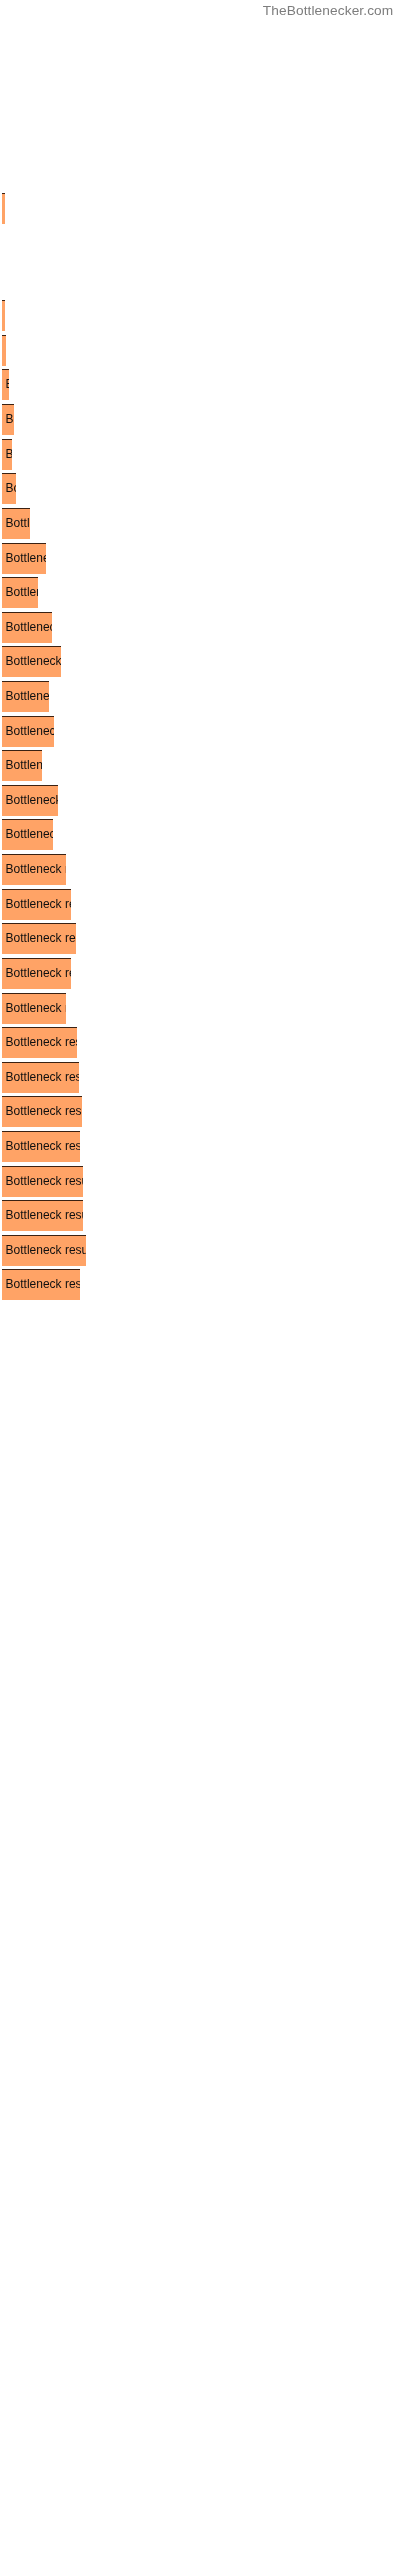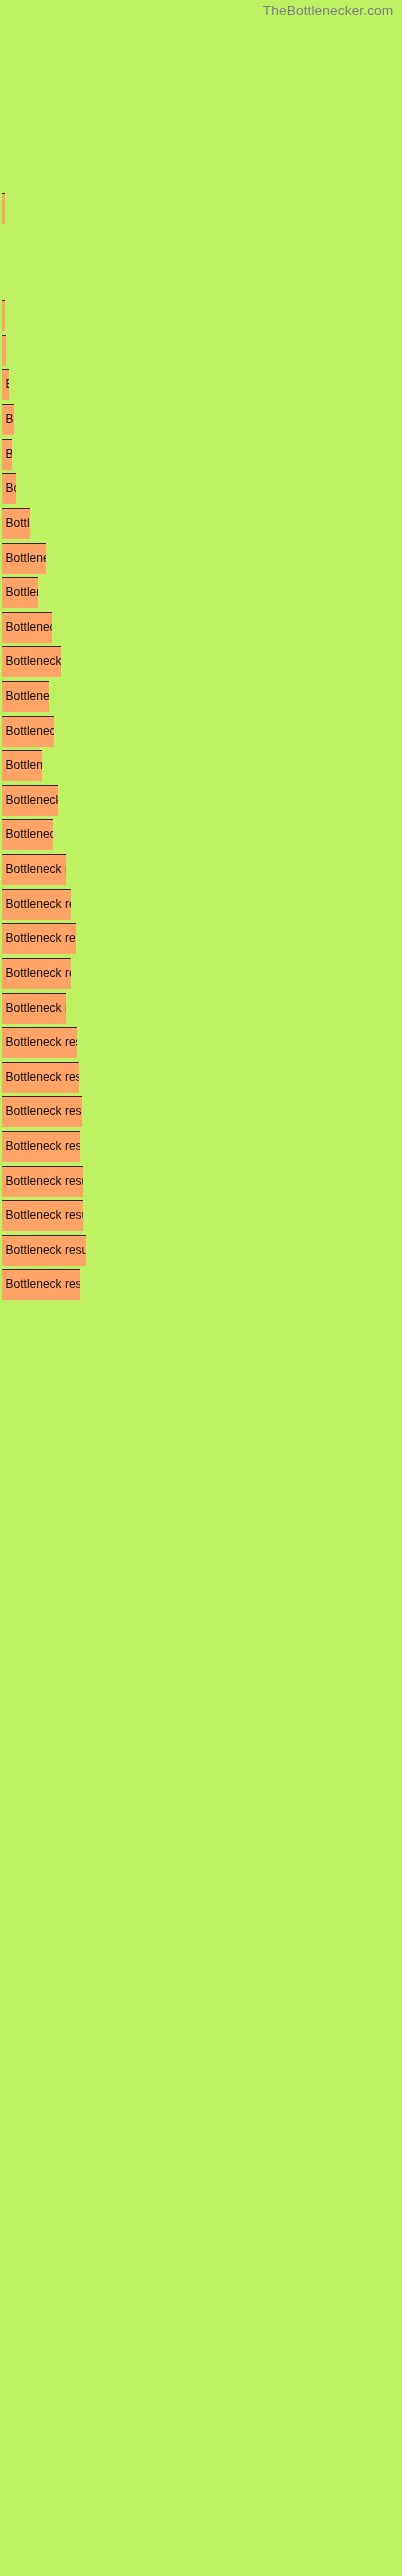--- a/index.html
+++ b/index.html
@@ -12,21 +12,21 @@
     height: 2576px;
     position: relative;
     overflow: hidden;
     font-family: "Liberation Sans", sans-serif;
     background: #000000;
   }
 
   #chart-root {
     position: absolute;
     inset: 0;
-    background: #bef264;
+    background: #ffffff;
   }
 
   
   .site-title {
     position: absolute;
     top: 2.4px;
     right: 9.7px;
     color: #7d7d7d;
     font-size: 13.7px;
     line-height: 17.7px;

